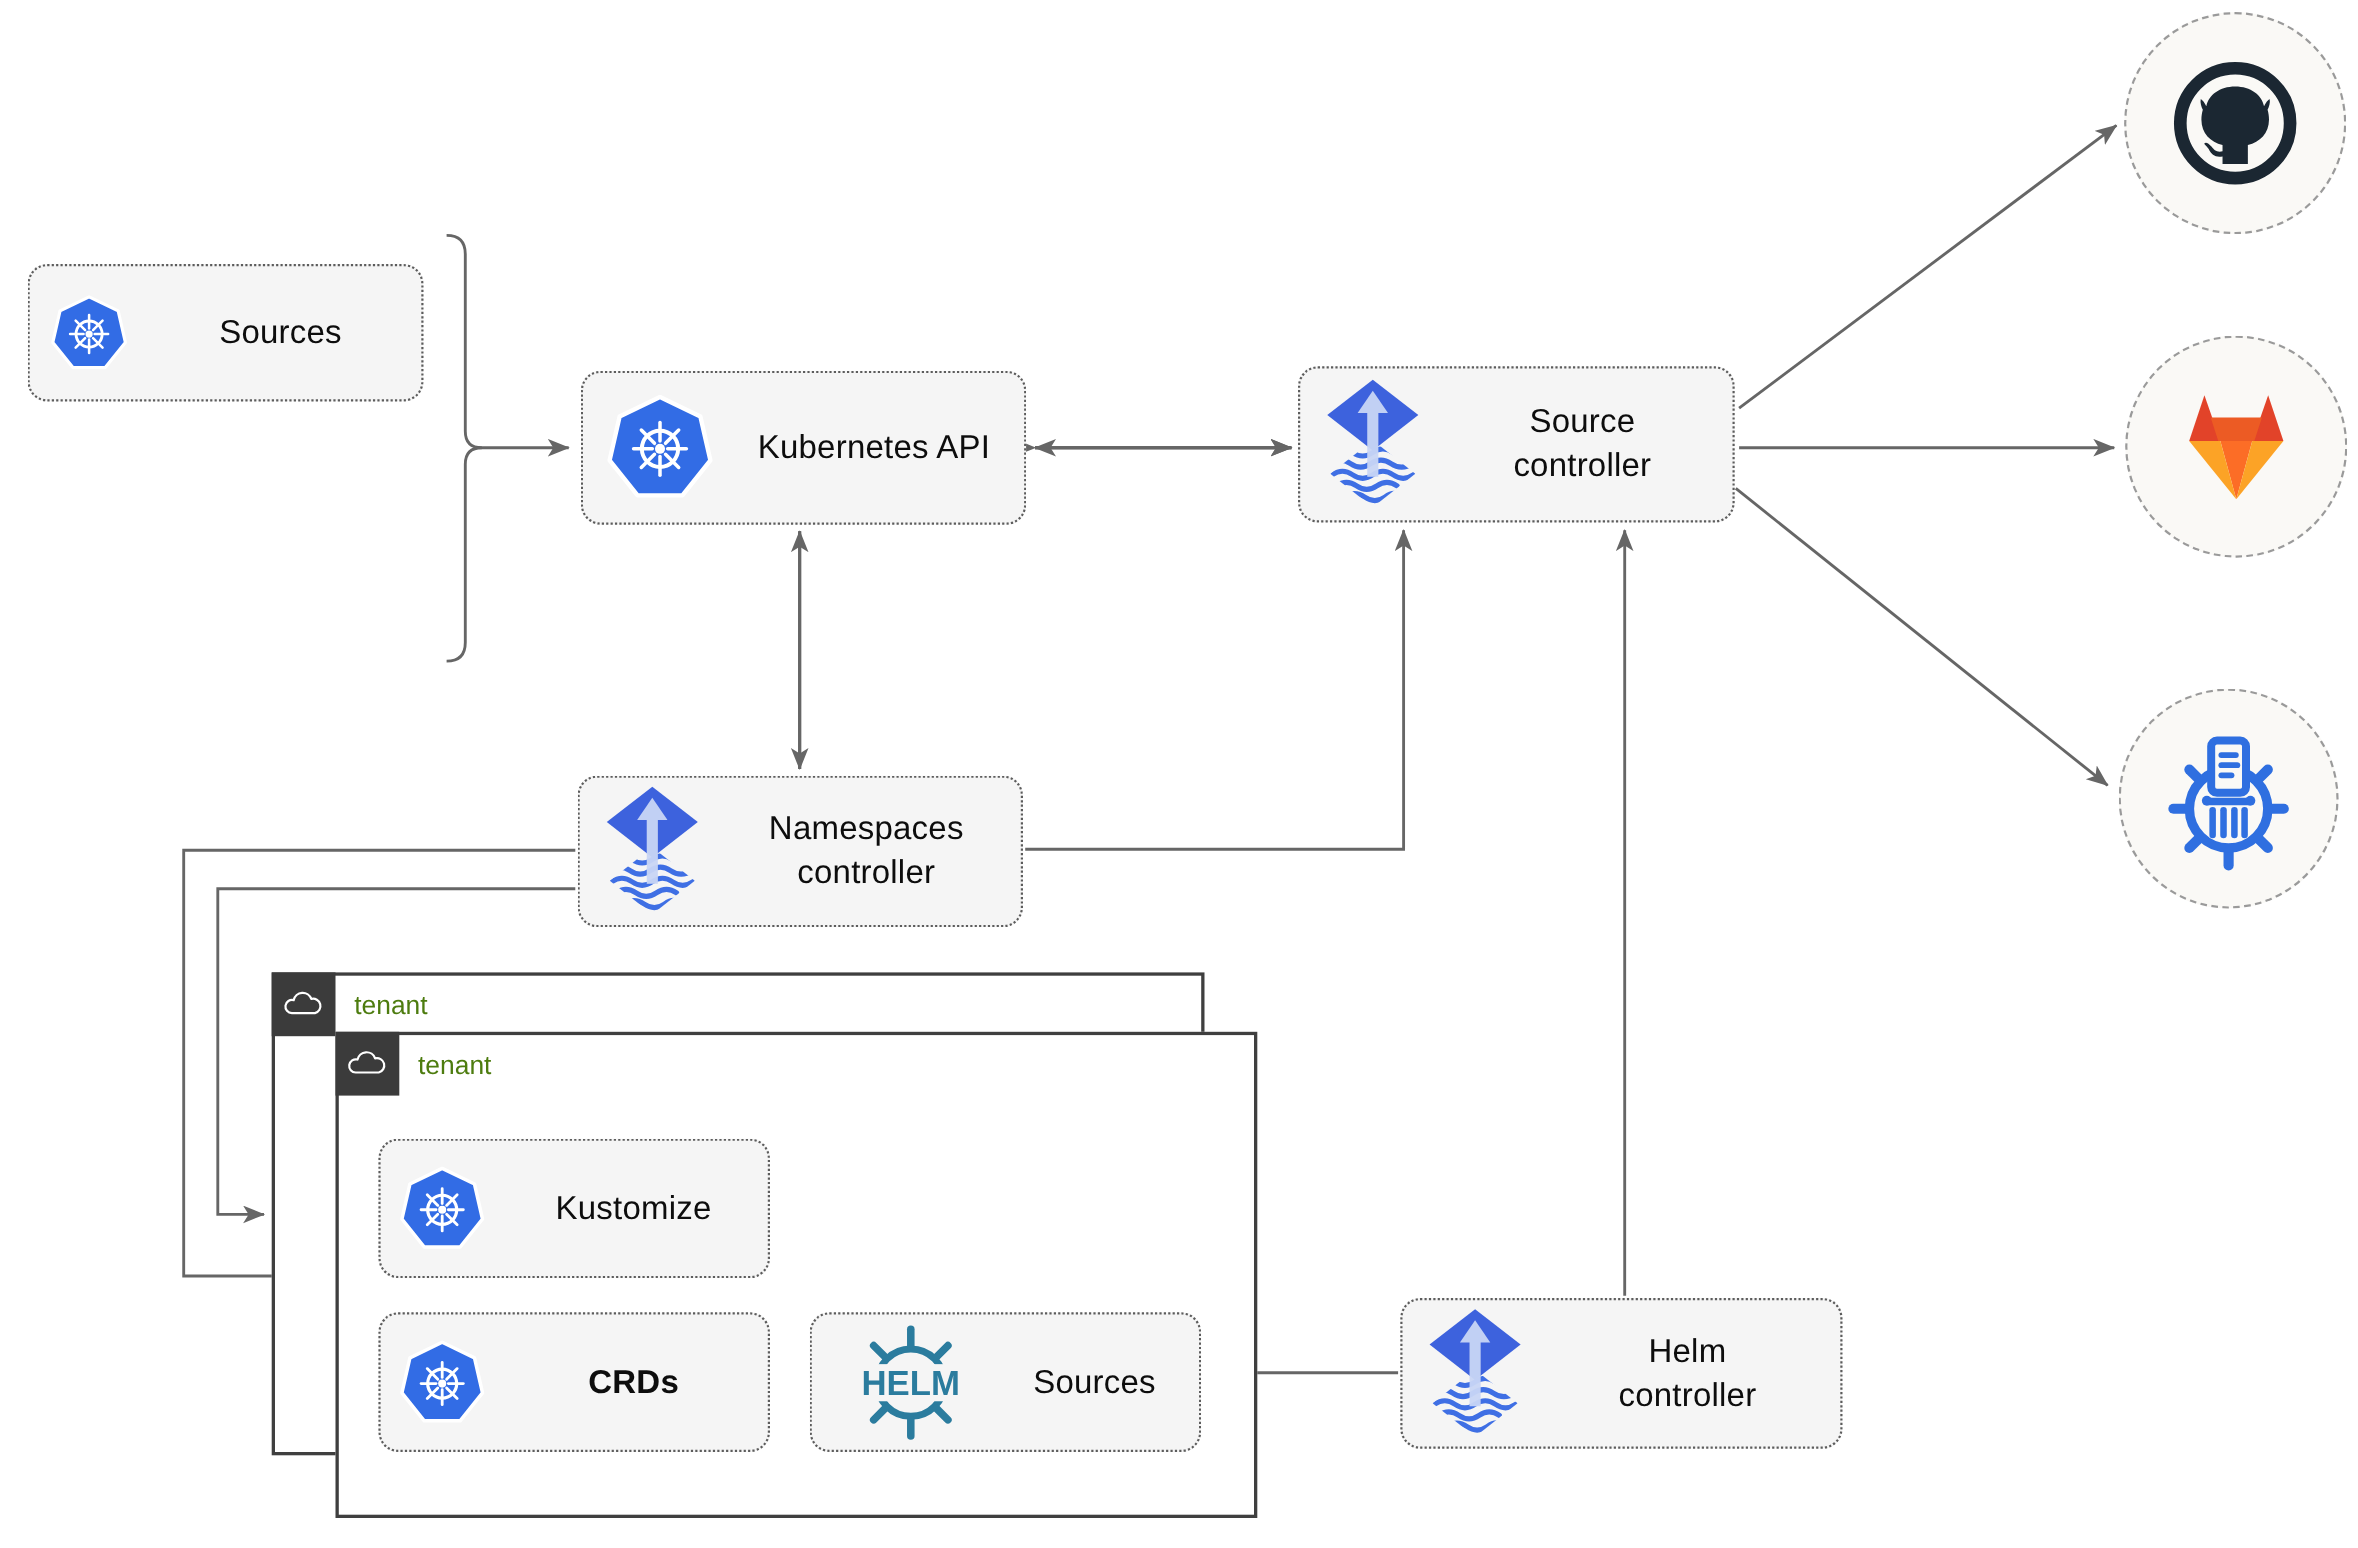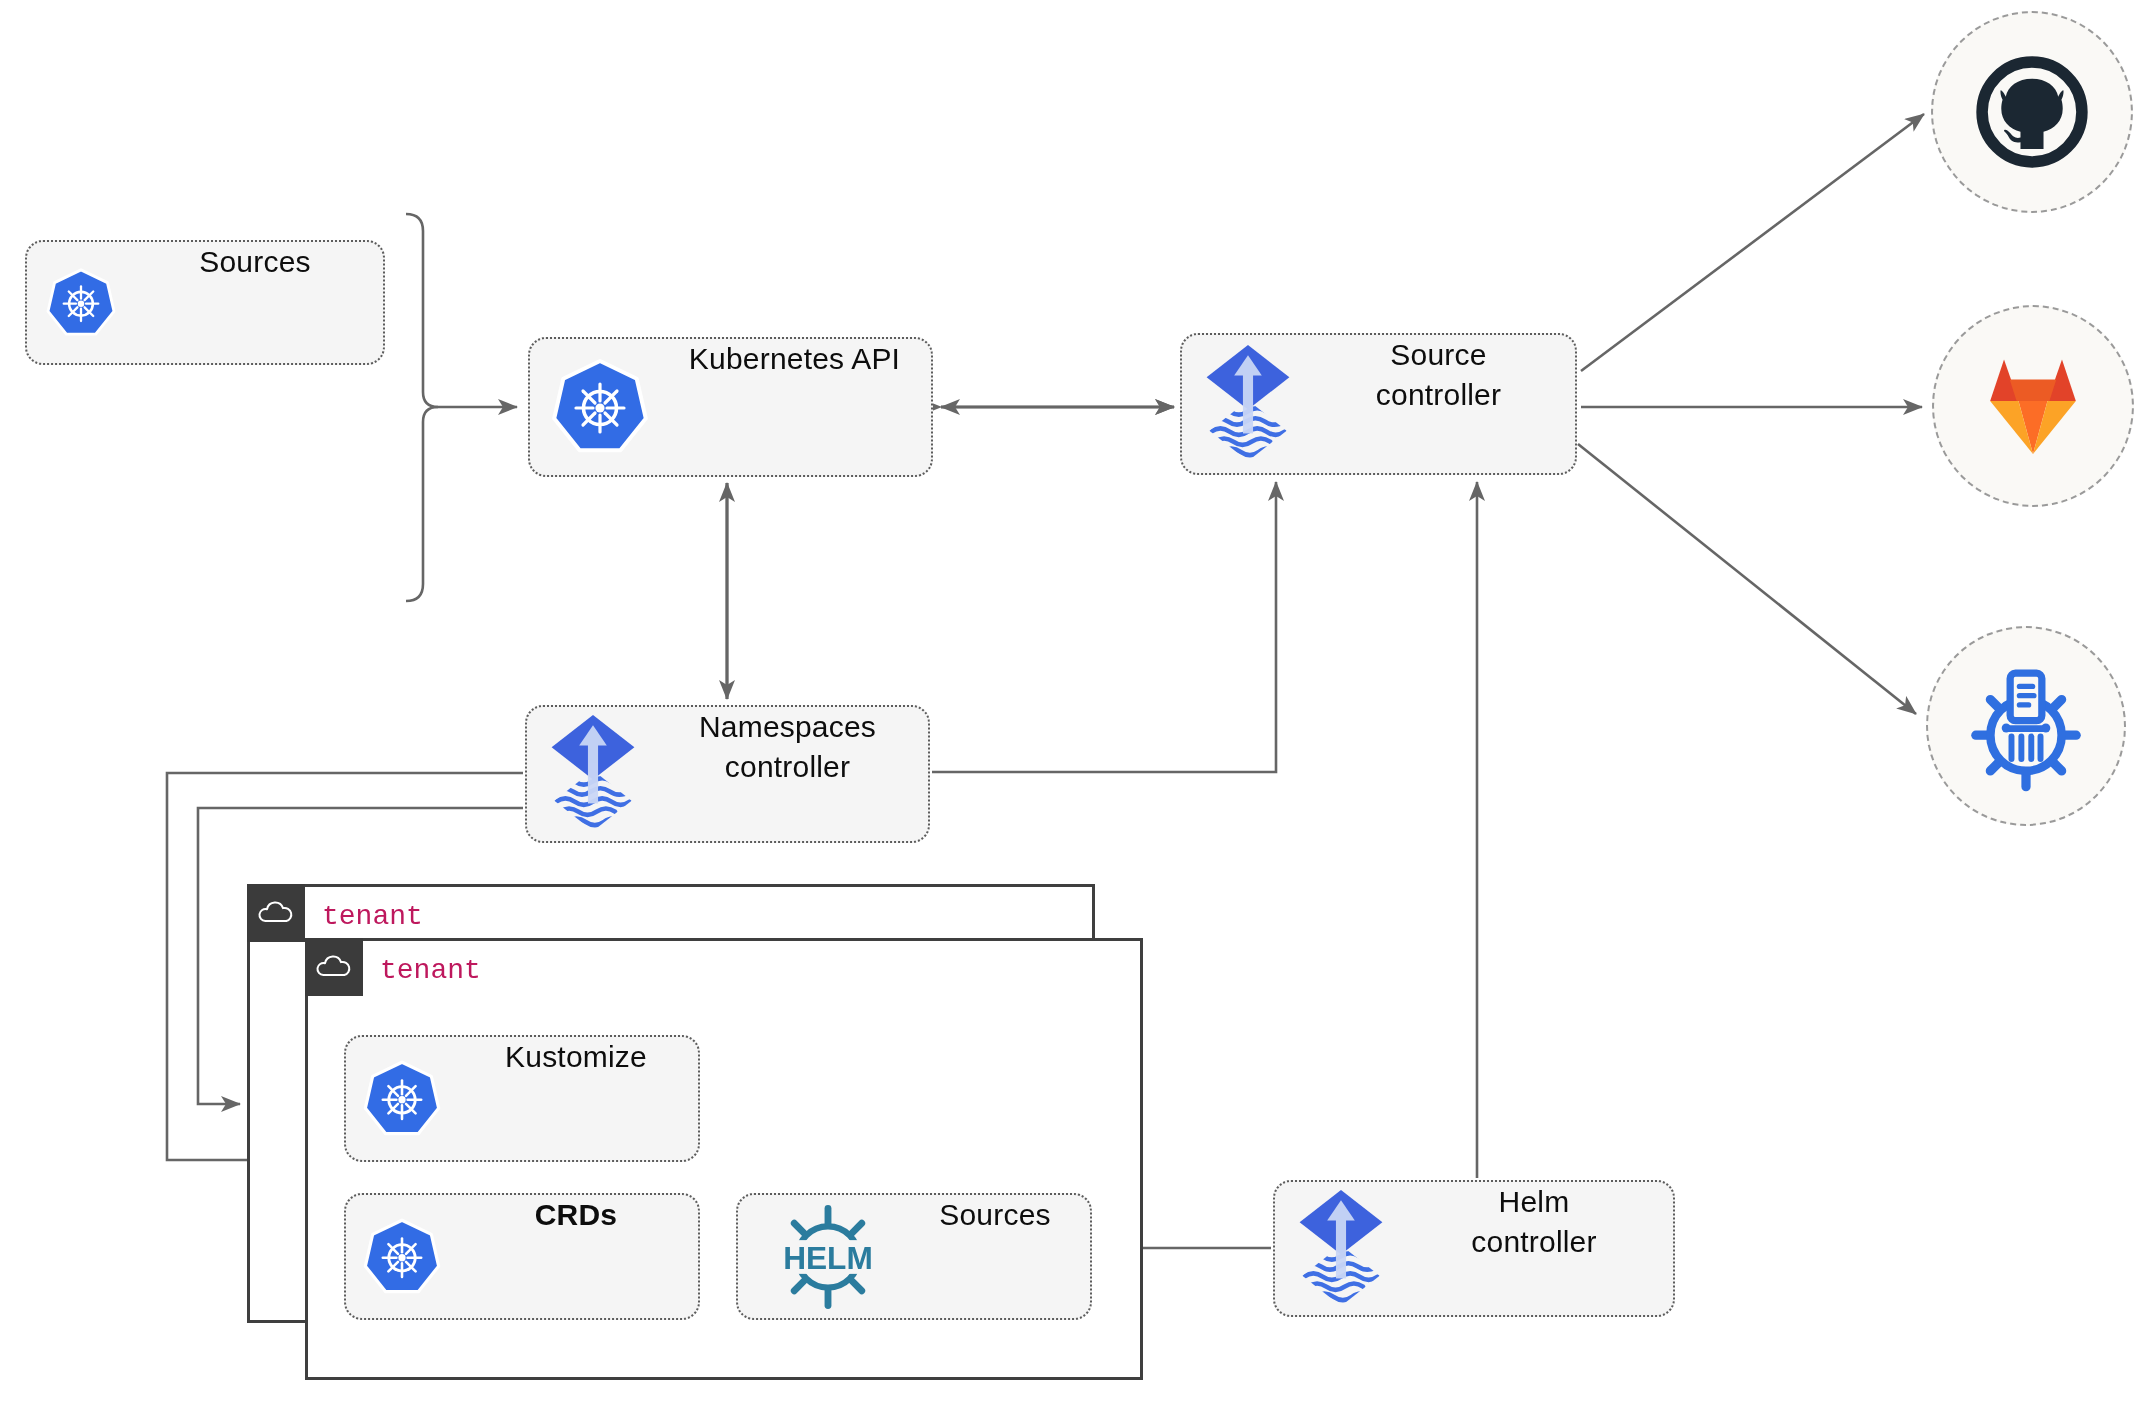--- a/index.html
+++ b/index.html
@@ -1,32 +1,32 @@
 <!DOCTYPE html>
 <html><head>
 <meta charset="utf-8">
 <style>
   html,body{margin:0;padding:0;background:#ffffff;}
   #stage{position:relative;width:2144px;height:1407px;background:#fff;overflow:hidden;
          font-family:"Liberation Sans","DejaVu Sans",sans-serif;color:#0d0d0d;}
   svg{display:block;}
   #connectors{position:absolute;left:0;top:0;z-index:1;pointer-events:none;}
 
-  .node{position:absolute;display:flex;z-index:4;
+  .node{position:absolute;display:flex;align-items:center;z-index:4;
         background:#f5f5f5;border:2.5px dotted #5c5c5c;border-radius:18px;box-sizing:border-box;gap:28px;}
   .node .ic{flex:0 0 auto;display:flex;align-items:center;justify-content:center;}
   .node .lbl{flex:1 1 auto;text-align:center;font-size:30px;letter-spacing:.2px;line-height:1.32;color:#0d0d0d;}
 
   .circle{position:absolute;z-index:4;border:2.5px dashed #9a9a9a;border-radius:50%;
           background:#faf9f6;display:flex;align-items:center;justify-content:center;box-sizing:border-box;}
 
   .tenant{position:absolute;background:#ffffff;border:3px solid #3f3f3f;box-sizing:border-box;}
   .tenant .tag{position:absolute;left:-3px;top:-3px;width:58px;height:58px;background:#3b3b3b;
                display:flex;align-items:center;justify-content:center;}
-  .tenant .tname{position:absolute;left:72px;top:14px;font-size:28px;color:#be185d;font-family:Liberation Mono, monospace;}
+  .tenant .tname{position:absolute;left:72px;top:14px;font-size:24px;color:#4d7c0f;}
   #tenant-back{z-index:2;}
   #tenant-front{z-index:3;}
 </style>
 </head>
 <body>
 
 <div id="stage">
 
   <svg width="0" height="0" style="position:absolute" aria-hidden="true">
     <defs>

